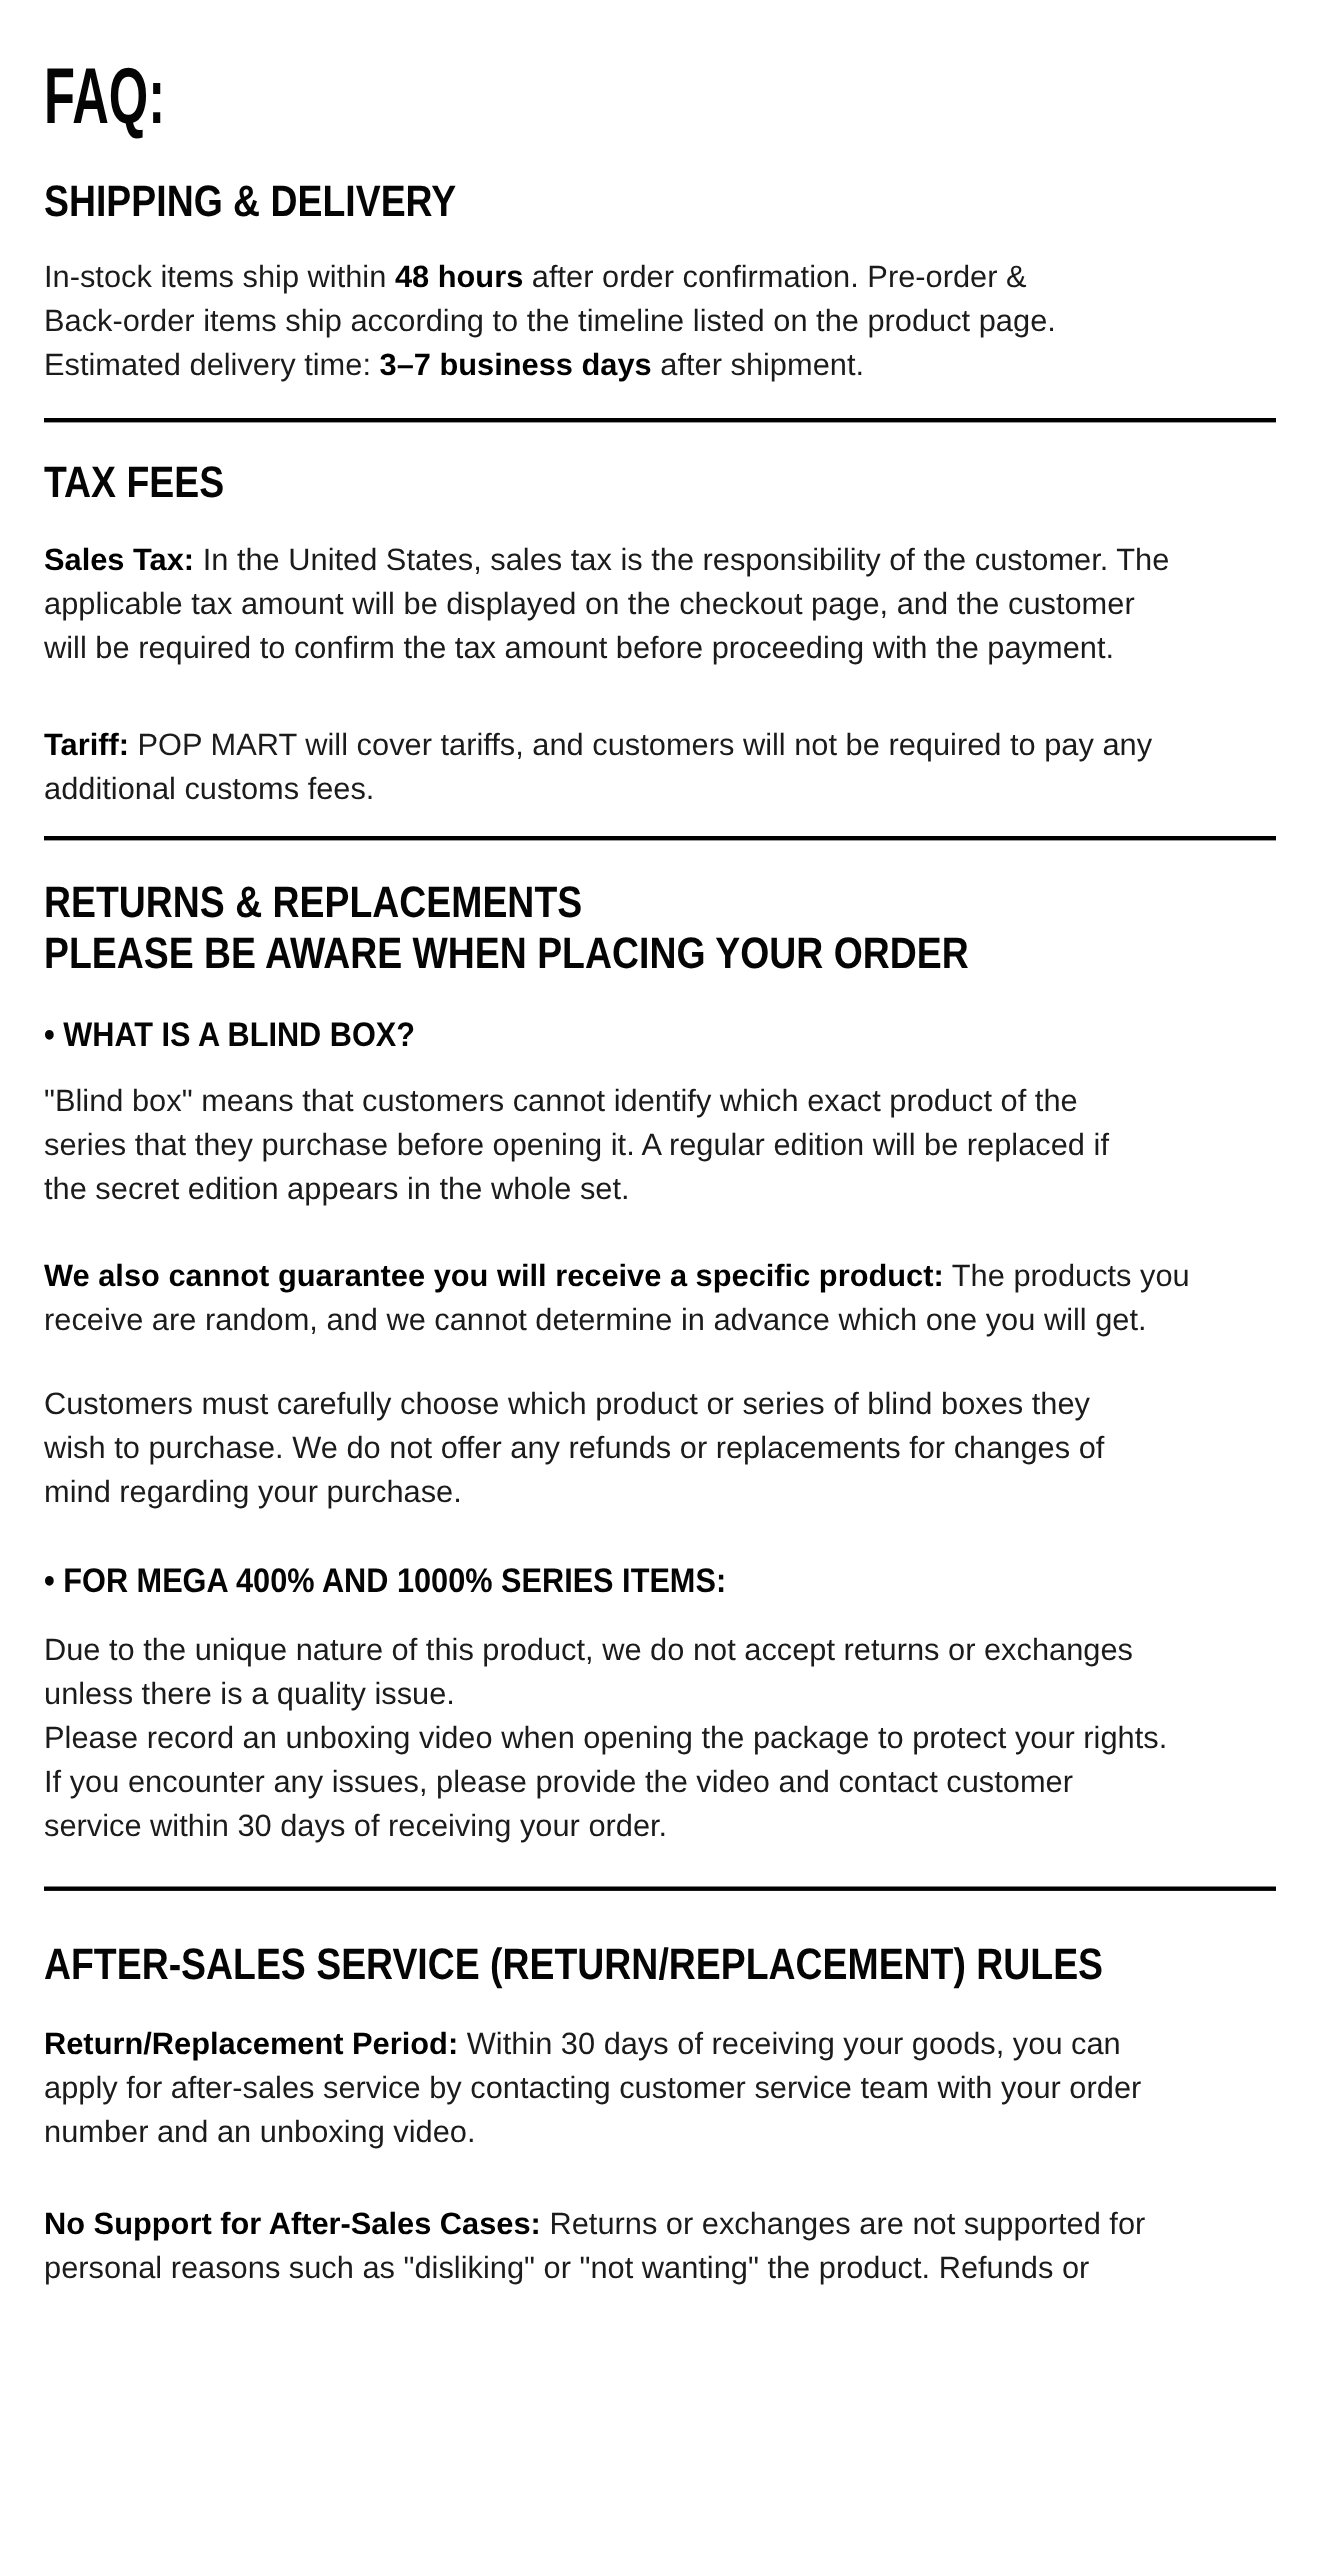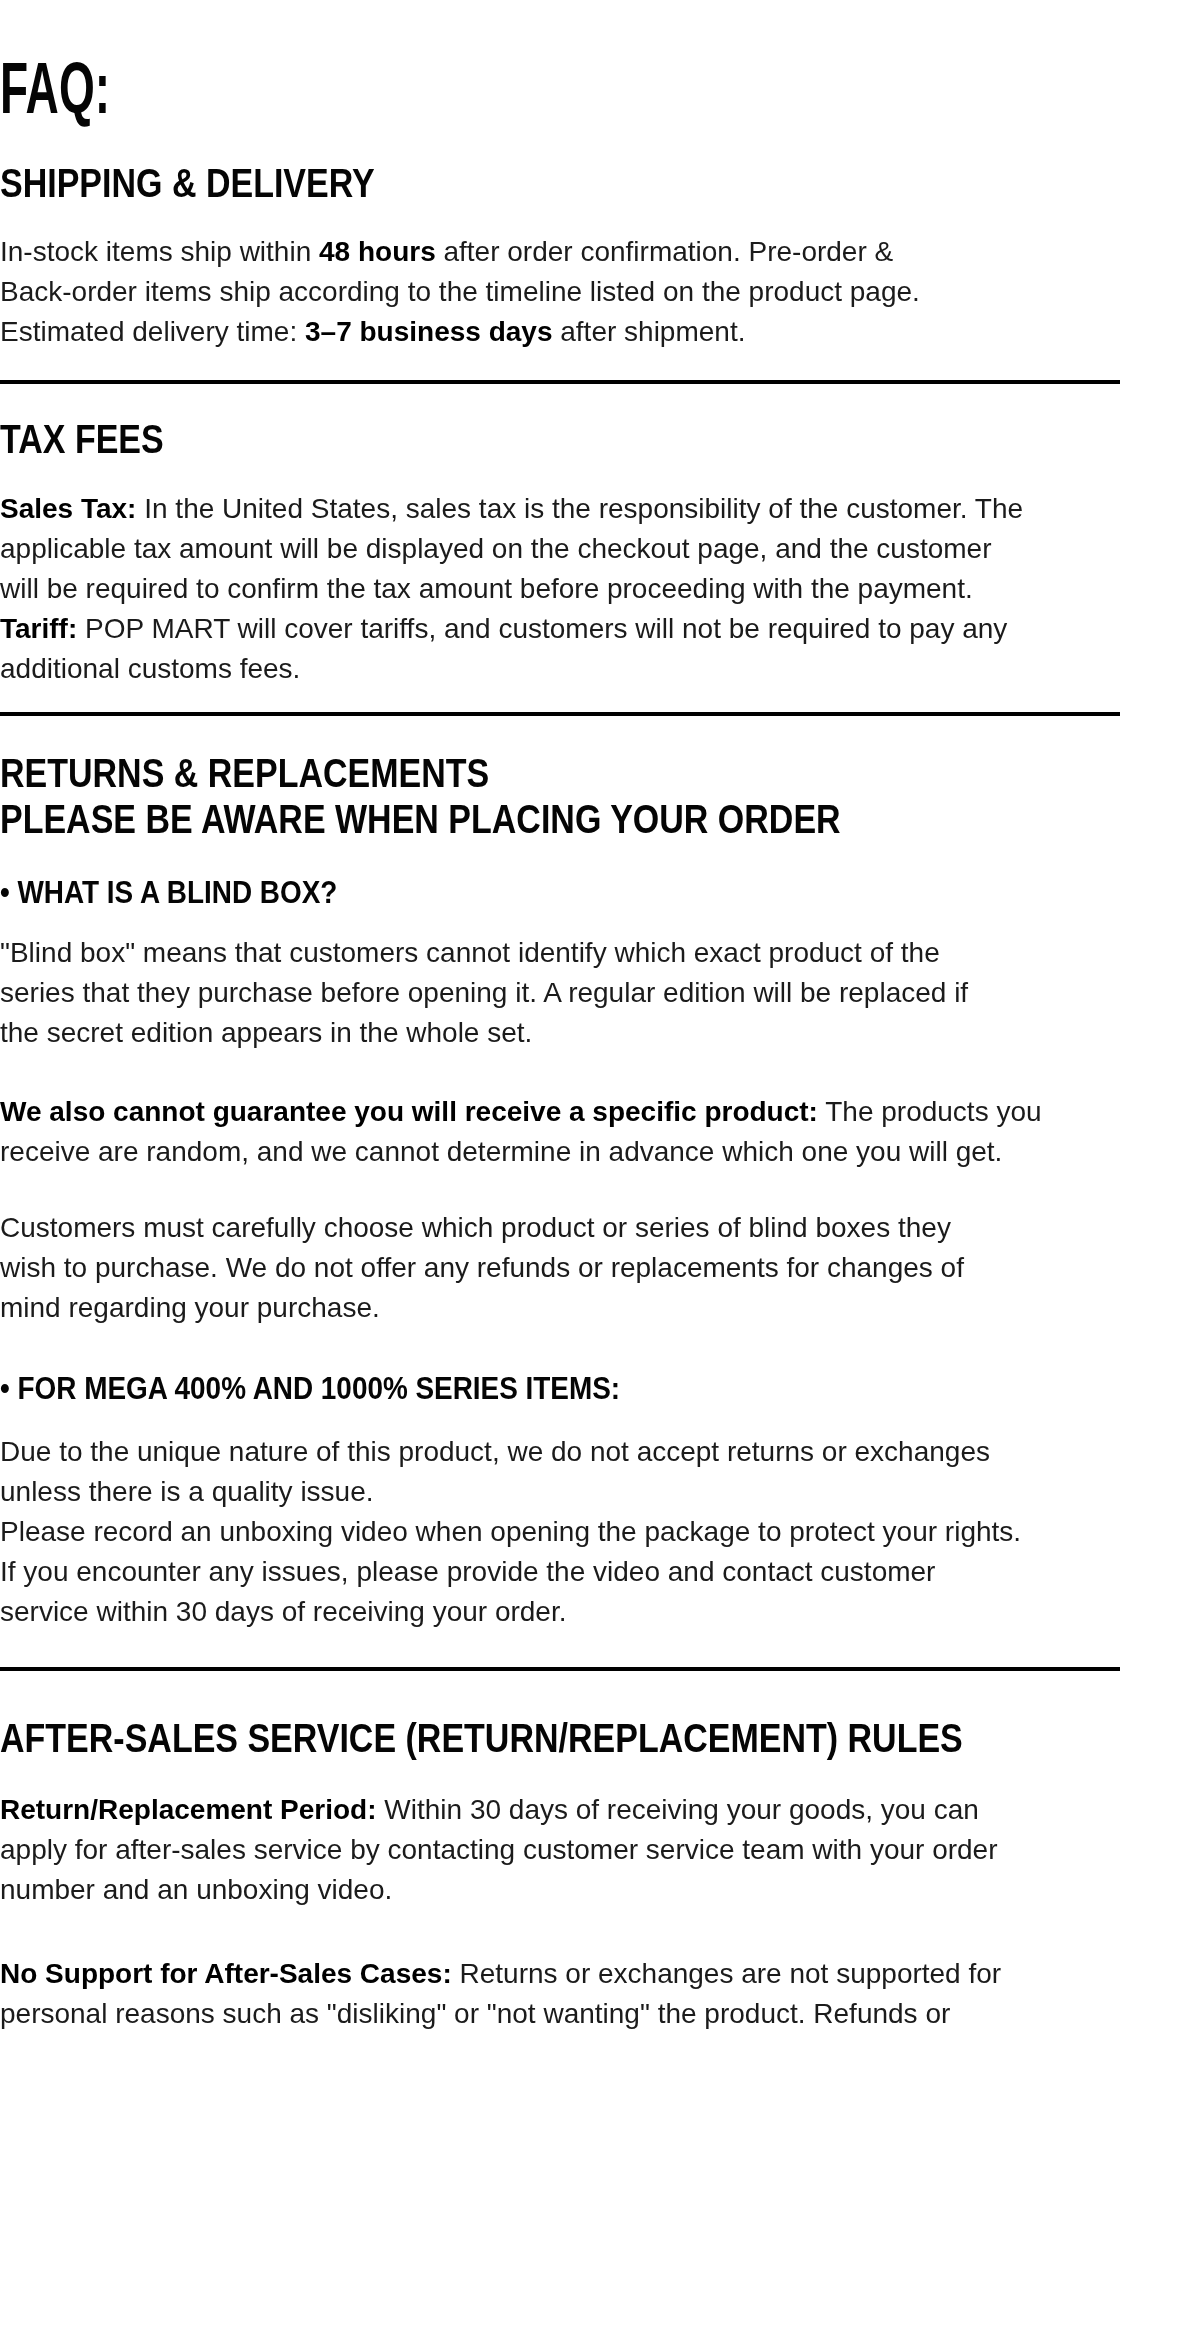--- a/index.html
+++ b/index.html
@@ -2,21 +2,21 @@
 <html><head>
 <meta charset="utf-8">
 <style>
   * { margin:0; padding:0; box-sizing:border-box; }
   html, body { background:#ffffff; }
   body {
     width:1200px; height:2340px; overflow:hidden;
     font-family:"Liberation Sans", sans-serif;
     color:#141414;
   }
-  .content { width:1004px; }
+  .content { width:1004px; padding-left:40px; }
   .h1 {
     font-size:72px; line-height:72px; font-weight:700; color:#050505;
     transform:scaleX(0.64); transform-origin:0 0; white-space:nowrap;
     margin-top:52px;
   }
   .h2 {
     font-size:40px; line-height:46px; font-weight:700; color:#050505;
     transform:scaleX(0.85); transform-origin:0 0; white-space:nowrap;
   }
   .h3 {
@@ -48,21 +48,21 @@
 
   <div class="divider" style="margin-top:28px"></div>
 
   <section>
     <h2 class="h2" style="margin-top:32px">TAX FEES</h2>
     <div class="para" style="margin-top:27px">
       <div class="line"><span class="b">Sales Tax:</span><span> In the United States, sales tax is the responsibility of the customer. The</span></div>
       <div class="line"><span>applicable tax amount will be displayed on the checkout page, and the customer</span></div>
       <div class="line"><span>will be required to confirm the tax amount before proceeding with the payment.</span></div>
     </div>
-    <div class="para" style="">
+    <div class="para" style="margin-top:48px">
       <div class="line"><span class="b">Tariff:</span><span> POP MART will cover tariffs, and customers will not be required to pay any</span></div>
       <div class="line"><span>additional customs fees.</span></div>
     </div>
   </section>
 
   <div class="divider" style="margin-top:23px"></div>
 
   <section>
     <h2 class="h2" style="margin-top:34px">
       <div>RETURNS &amp; REPLACEMENTS</div>

